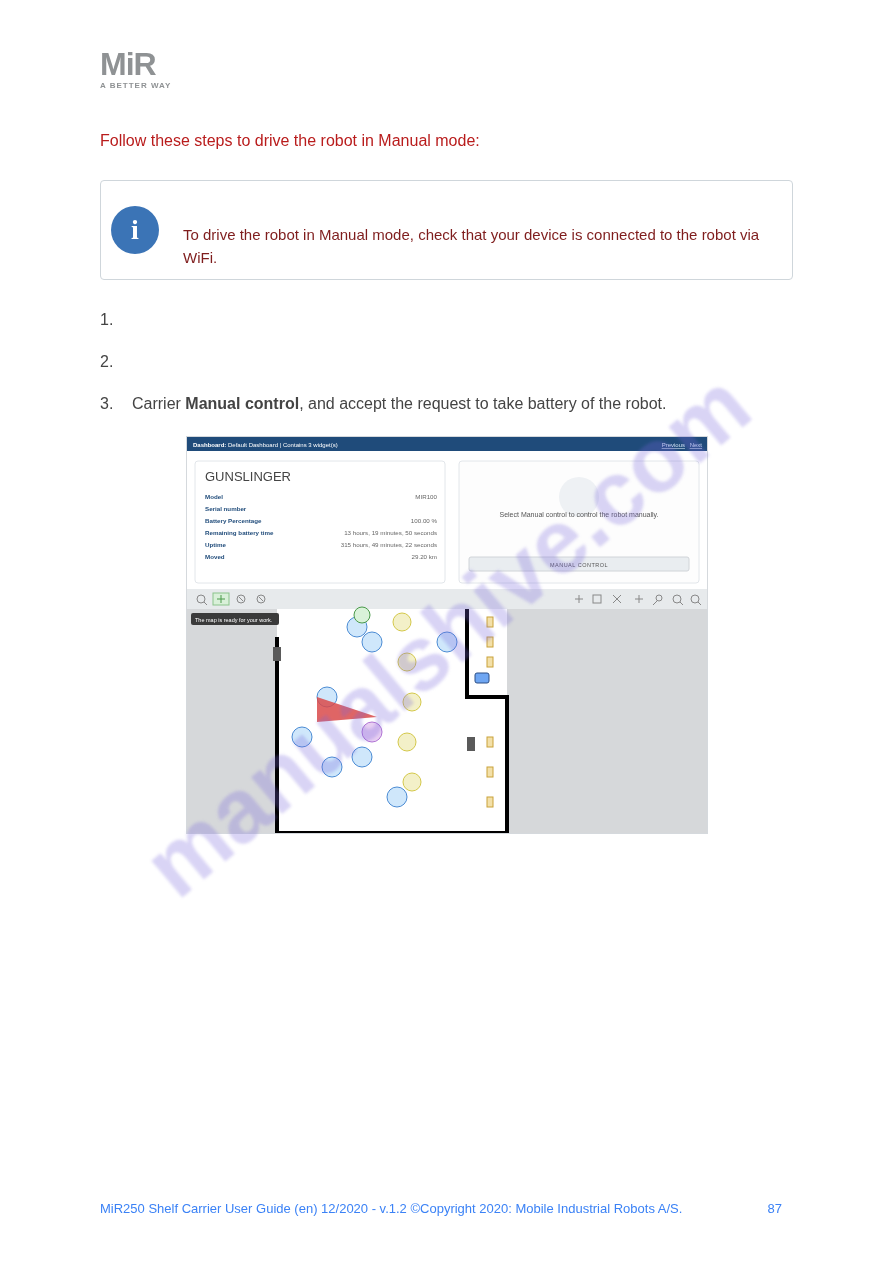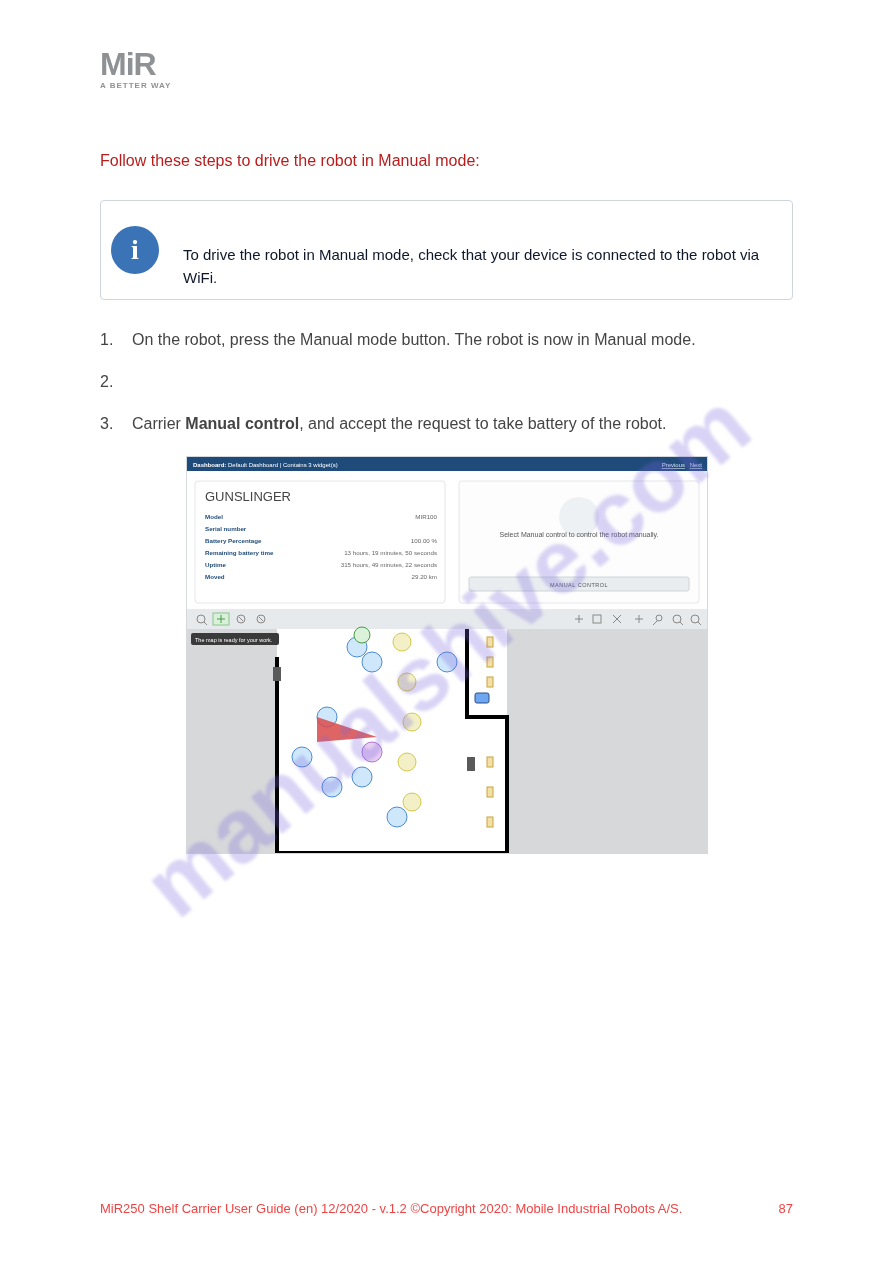--- a/index.html
+++ b/index.html
@@ -1,38 +1,38 @@
 <!DOCTYPE html>
 <html><head>
 <meta charset="utf-8">
 <style>
   html,body{margin:0;padding:0;background:#fff;font-family:Arial,Helvetica,sans-serif;color:#333;}
   .page{width:893px;height:1263px;margin:0 auto;position:relative;box-sizing:border-box;padding:48px 100px 60px 100px;}
   
-  .logo-block{margin-bottom:60px;}
+  .logo-block{margin-bottom:40px;}
   .logo-mir{font:700 32px/1 Arial,Helvetica,sans-serif;letter-spacing:-1px;color:#8f9294;}
   .logo-tag{font:700 8px/1 Arial;color:#8f9294;letter-spacing:1px;margin-top:2px;}
   
   .intro{font:400 16px/1.4 Arial;color:#b91c1c;margin:0 0 28px 0;}
   
   .info-row{display:flex;align-items:center;gap:24px;margin-bottom:28px;border:1px solid #cfd6db;border-radius:4px;padding:10px 18px 10px 10px;}
   .info-icon{width:48px;height:48px;border-radius:50%;background:#3b74b6;display:flex;align-items:center;justify-content:center;flex:0 0 48px;}
   .info-icon span{color:#fff;font:700 28px/1 Georgia,serif;}
-  .info-text{font:400 15px/1.5 Arial;color:#0f172a;margin-top:33px;}
+  .info-text{font:400 15px/1.5 Arial;color:#7f1d1d;margin-top:33px;}
   
   .steps{list-style:none;padding:0;margin:0 0 20px 0;}
   .steps li{display:flex;gap:12px;font:400 16px/1.5 Arial;color:#444;margin-bottom:18px;}
   .steps li .num{min-width:20px;}
   .steps .b{font-weight:700;}
   
   .shot-wrap{position:relative;width:520px;margin:13px auto 24px auto;border:1px solid #d5d9dd;}
   .shot-wrap svg{display:block;width:100%;height:auto;}
   .wm{position:absolute;left:50%;top:50%;transform:translate(-50%,-50%) rotate(-40deg);font:700 90px/1 Arial;color:rgba(120,100,220,0.28);white-space:nowrap;pointer-events:none;filter:blur(1.5px);}
   
-  .footer{position:absolute;left:100px;right:100px;bottom:48px;display:flex;justify-content:space-between;font:400 13px/1 Arial;color:#ef4444;}
+  .footer{position:absolute;left:100px;right:111px;bottom:48px;display:flex;justify-content:space-between;font:400 13px/1 Arial;color:#3b82f6;}
 </style>
 </head>
 <body>
 
 <div class="page">
 
   <div class="logo-block">
     <div class="logo-mir">MiR</div>
     <div class="logo-tag">A BETTER WAY</div>
   </div>
@@ -42,21 +42,20 @@
   <div class="info-row">
     <div class="info-icon">
         <span>i</span>
       </div>
     <div class="info-text">To drive the robot in Manual mode, check that your device is connected to the robot via WiFi.</div>
   </div>
 
   <ol class="steps">
     <li>
       <span class="num">1.</span>
-      <span>On the robot, press the Manual mode button. The robot is now in Manual mode.</span>
     </li>
     <li>
       <span class="num">2.</span>
     </li>
     <li>
       <span class="num">3.</span>
       <span>
         <span>Carrier </span><span class="b">Manual control</span><span>, and accept the request to take battery of the robot.</span>
       </span>
     </li>

